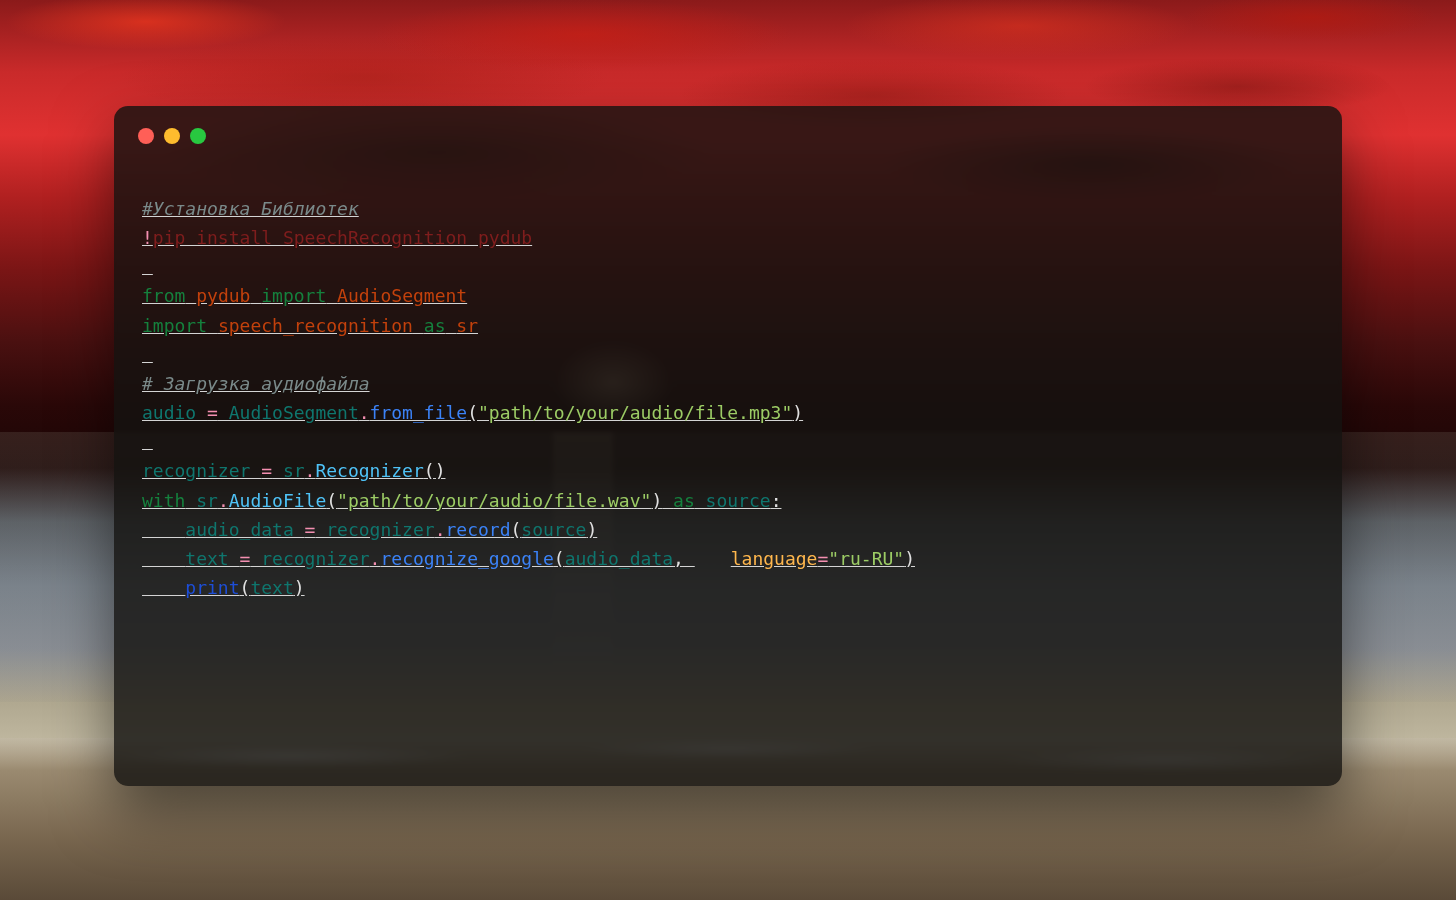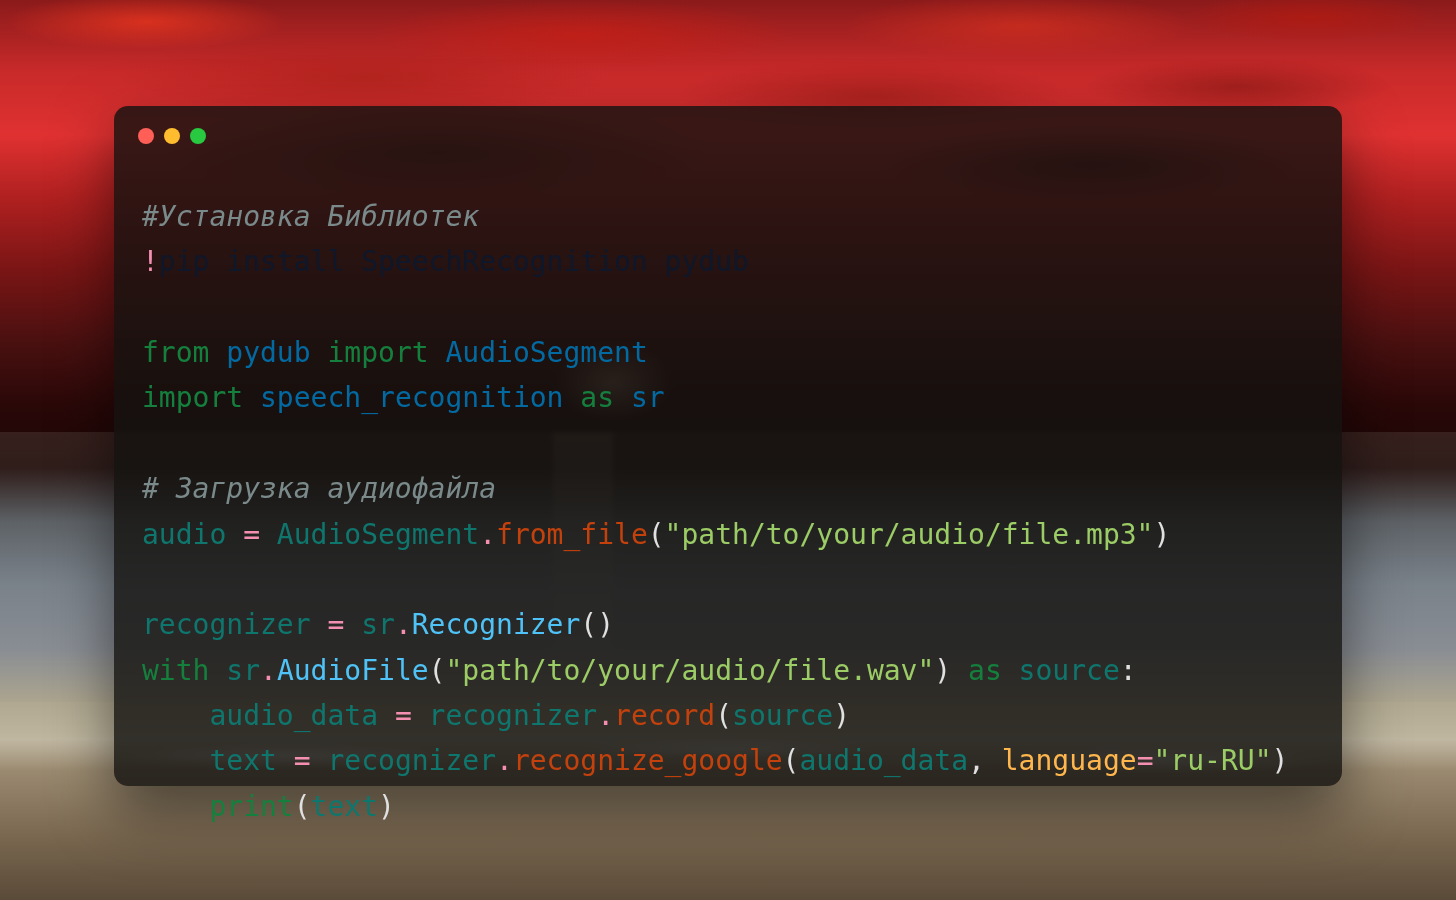--- a/index.html
+++ b/index.html
@@ -120,38 +120,39 @@
     .window-dot {
       width: 16px;
       height: 16px;
       border-radius: 50%;
     }
     .dot-red { background: #ff5f57; }
     .dot-yellow { background: #febc2e; }
     .dot-green { background: #28c840; }
     .code-content {
       padding: 50px 28px 28px 28px;
-      font-size: 28px;
+      font-size: 18px;
       line-height: 1.62;
       white-space: pre;
       color: #d4d4d4;
+      text-decoration: underline;
     }
     .tok-comment { color: #7a8a8a; font-style: italic; }
     .tok-operator { color: #f48fb1; }
-    .tok-cmd { color: #0f172a; }
+    .tok-cmd { color: #7f1d1d; }
     .tok-keyword { color: #15803d; }
-    .tok-module { color: #0369a1; }
+    .tok-module { color: #c2410c; }
     .tok-class { color: #4fc3f7; }
     .tok-ident { color: #0f766e; }
-    .tok-func { color: #c2410c; }
+    .tok-func { color: #3b82f6; }
     .tok-string { color: #9ccc65; }
     .tok-paren { color: #e0e0e0; }
-    .tok-param { color: #ffb74d; }
+    .tok-param { color: #ffb74d; margin-left: 36px; }
     .tok-eq { color: #f48fb1; }
-    .tok-builtin { color: #15803d; }
+    .tok-builtin { color: #1d4ed8; }
   </style>
 </head>
 <body>
 
 <div class="background"></div>
 <div class="sky-clouds"></div>
 <div class="sun-glow"></div>
 <div class="water-reflection"></div>
 <div class="light-streak"></div>
 <div class="beach"></div>

